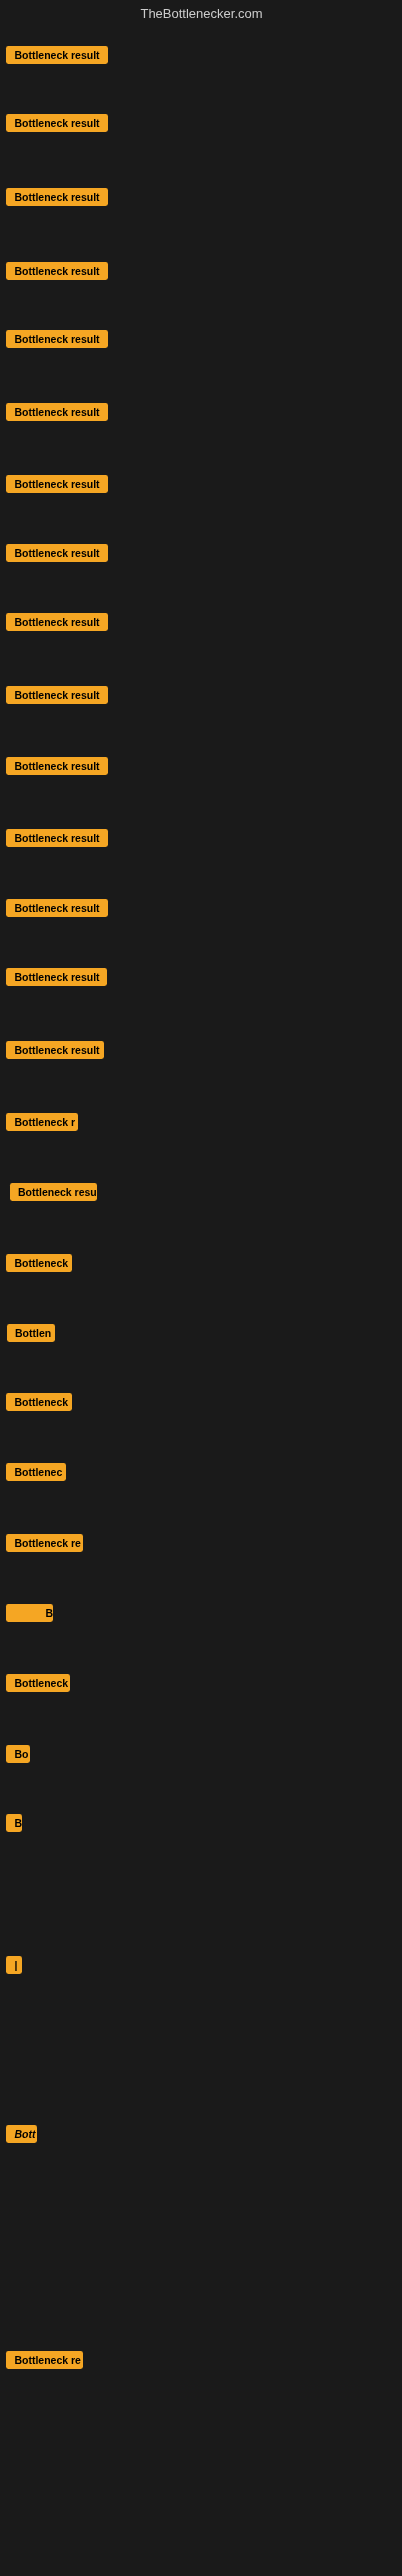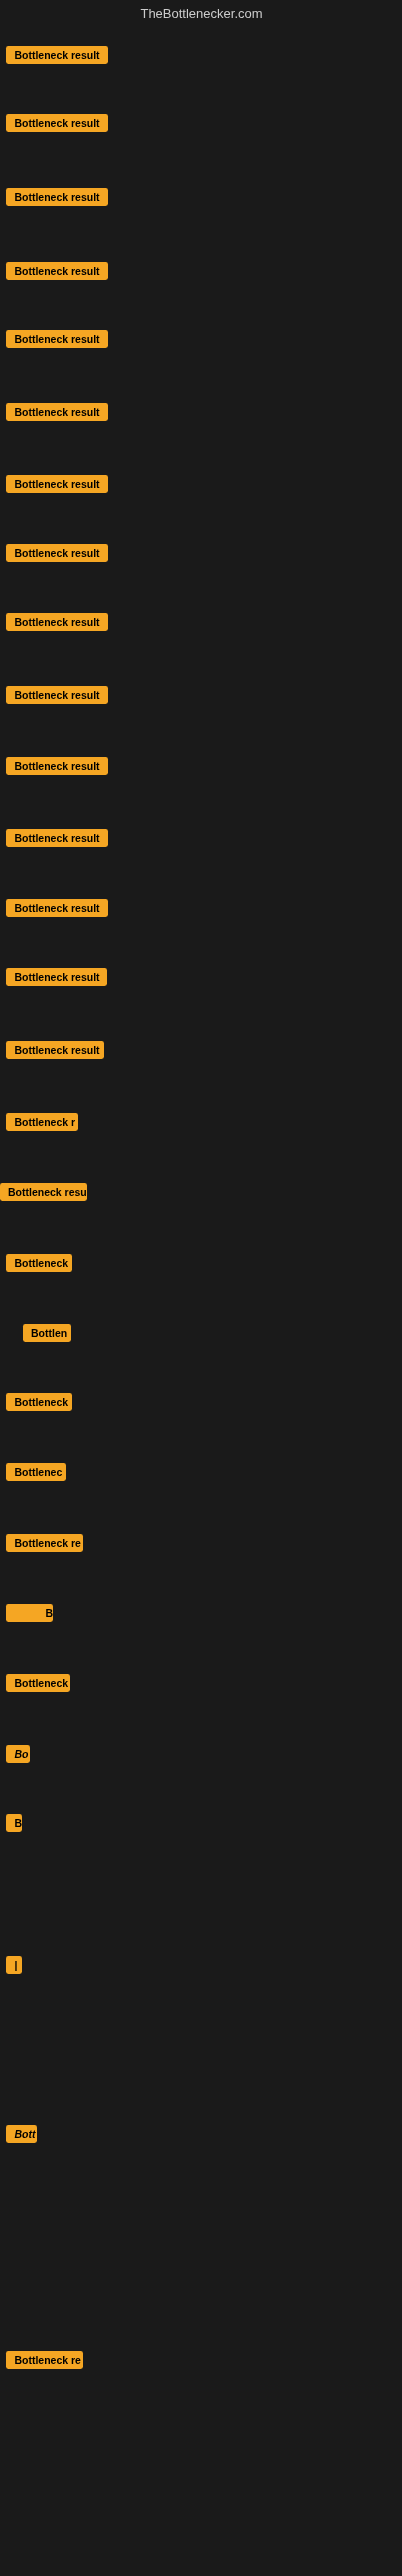--- a/index.html
+++ b/index.html
@@ -54,27 +54,27 @@
     <div style="position: absolute; top: 475px; left: 6.4px;"><span class="bottleneck-badge" style="max-width: 109px;">Bottleneck result</span></div>
     <div style="position: absolute; top: 544px; left: 6.4px;"><span class="bottleneck-badge" style="max-width: 111px;">Bottleneck result</span></div>
     <div style="position: absolute; top: 613px; left: 6.4px;"><span class="bottleneck-badge" style="max-width: 109px;">Bottleneck result</span></div>
     <div style="position: absolute; top: 686px; left: 6.4px;"><span class="bottleneck-badge" style="max-width: 109px;">Bottleneck result</span></div>
     <div style="position: absolute; top: 757px; left: 6.4px;"><span class="bottleneck-badge" style="max-width: 107px;">Bottleneck result</span></div>
     <div style="position: absolute; top: 829px; left: 6.4px;"><span class="bottleneck-badge" style="max-width: 105px;">Bottleneck result</span></div>
     <div style="position: absolute; top: 899px; left: 6.4px;"><span class="bottleneck-badge" style="max-width: 103px;">Bottleneck result</span></div>
     <div style="position: absolute; top: 968px; left: 6.4px;"><span class="bottleneck-badge" style="max-width: 101px;">Bottleneck result</span></div>
     <div style="position: absolute; top: 1041px; left: 6.4px;"><span class="bottleneck-badge" style="max-width: 98px;">Bottleneck result</span></div>
     <div style="position: absolute; top: 1113px; left: 6.4px;"><span class="bottleneck-badge" style="max-width: 72px;">Bottleneck r</span></div>
-    <div style="position: absolute; top: 1183px; left: 0;"><span class="bottleneck-badge" style="max-width: 87px;">Bottleneck resu</span></div>
+    <div style="position: absolute; top: 1183px; left: 10px;"><span class="bottleneck-badge" style="max-width: 87px;">Bottleneck resu</span></div>
     <div style="position: absolute; top: 1254px; left: 6.4px;"><span class="bottleneck-badge" style="max-width: 66px;">Bottleneck</span></div>
-    <div style="position: absolute; top: 1324px; left: 23px;"><span class="bottleneck-badge" style="max-width: 48px;">Bottlen</span></div>
+    <div style="position: absolute; top: 1324px; left: 7px;"><span class="bottleneck-badge" style="max-width: 48px;">Bottlen</span></div>
     <div style="position: absolute; top: 1393px; left: 6.4px;"><span class="bottleneck-badge" style="max-width: 66px;">Bottleneck</span></div>
     <div style="position: absolute; top: 1463px; left: 6.4px; text-align: center;"><span class="bottleneck-badge" style="max-width: 60px;">Bottlenec</span></div>
     <div style="position: absolute; top: 1534px; left: 6.4px;"><span class="bottleneck-badge" style="max-width: 77px;">Bottleneck re</span></div>
     <div style="position: absolute; top: 1604px; left: 6.4px;"><span class="bottleneck-badge" style="max-width: 42px; padding-left: 39px;">Bottle</span></div>
     <div style="position: absolute; top: 1674px; left: 6.4px;"><span class="bottleneck-badge" style="max-width: 64px;">Bottleneck</span></div>
-    <div style="position: absolute; top: 1745px; left: 6.4px; font-style: italic;"><span class="bottleneck-badge" style="max-width: 24px;">Bo</span></div>
+    <div style="position: absolute; top: 1745px; left: 6.4px;"><span class="bottleneck-badge" style="max-width: 24px;">Bo</span></div>
     <div style="position: absolute; top: 1814px; left: 6.4px;"><span class="bottleneck-badge" style="max-width: 14.5px;">B</span></div>
     <div style="position: absolute; top: 1956px; left: 6.4px;"><span class="bottleneck-badge" style="max-width: 8px;">|</span></div>
     <div style="position: absolute; top: 2125px; left: 6.4px;"><span class="bottleneck-badge" style="max-width: 31px; font-style: italic;">Bott</span></div>
     <div style="position: absolute; top: 2351px; left: 6.4px;"><span class="bottleneck-badge" style="max-width: 77px;">Bottleneck re</span></div>
   </div>
 
 
 </body></html>

